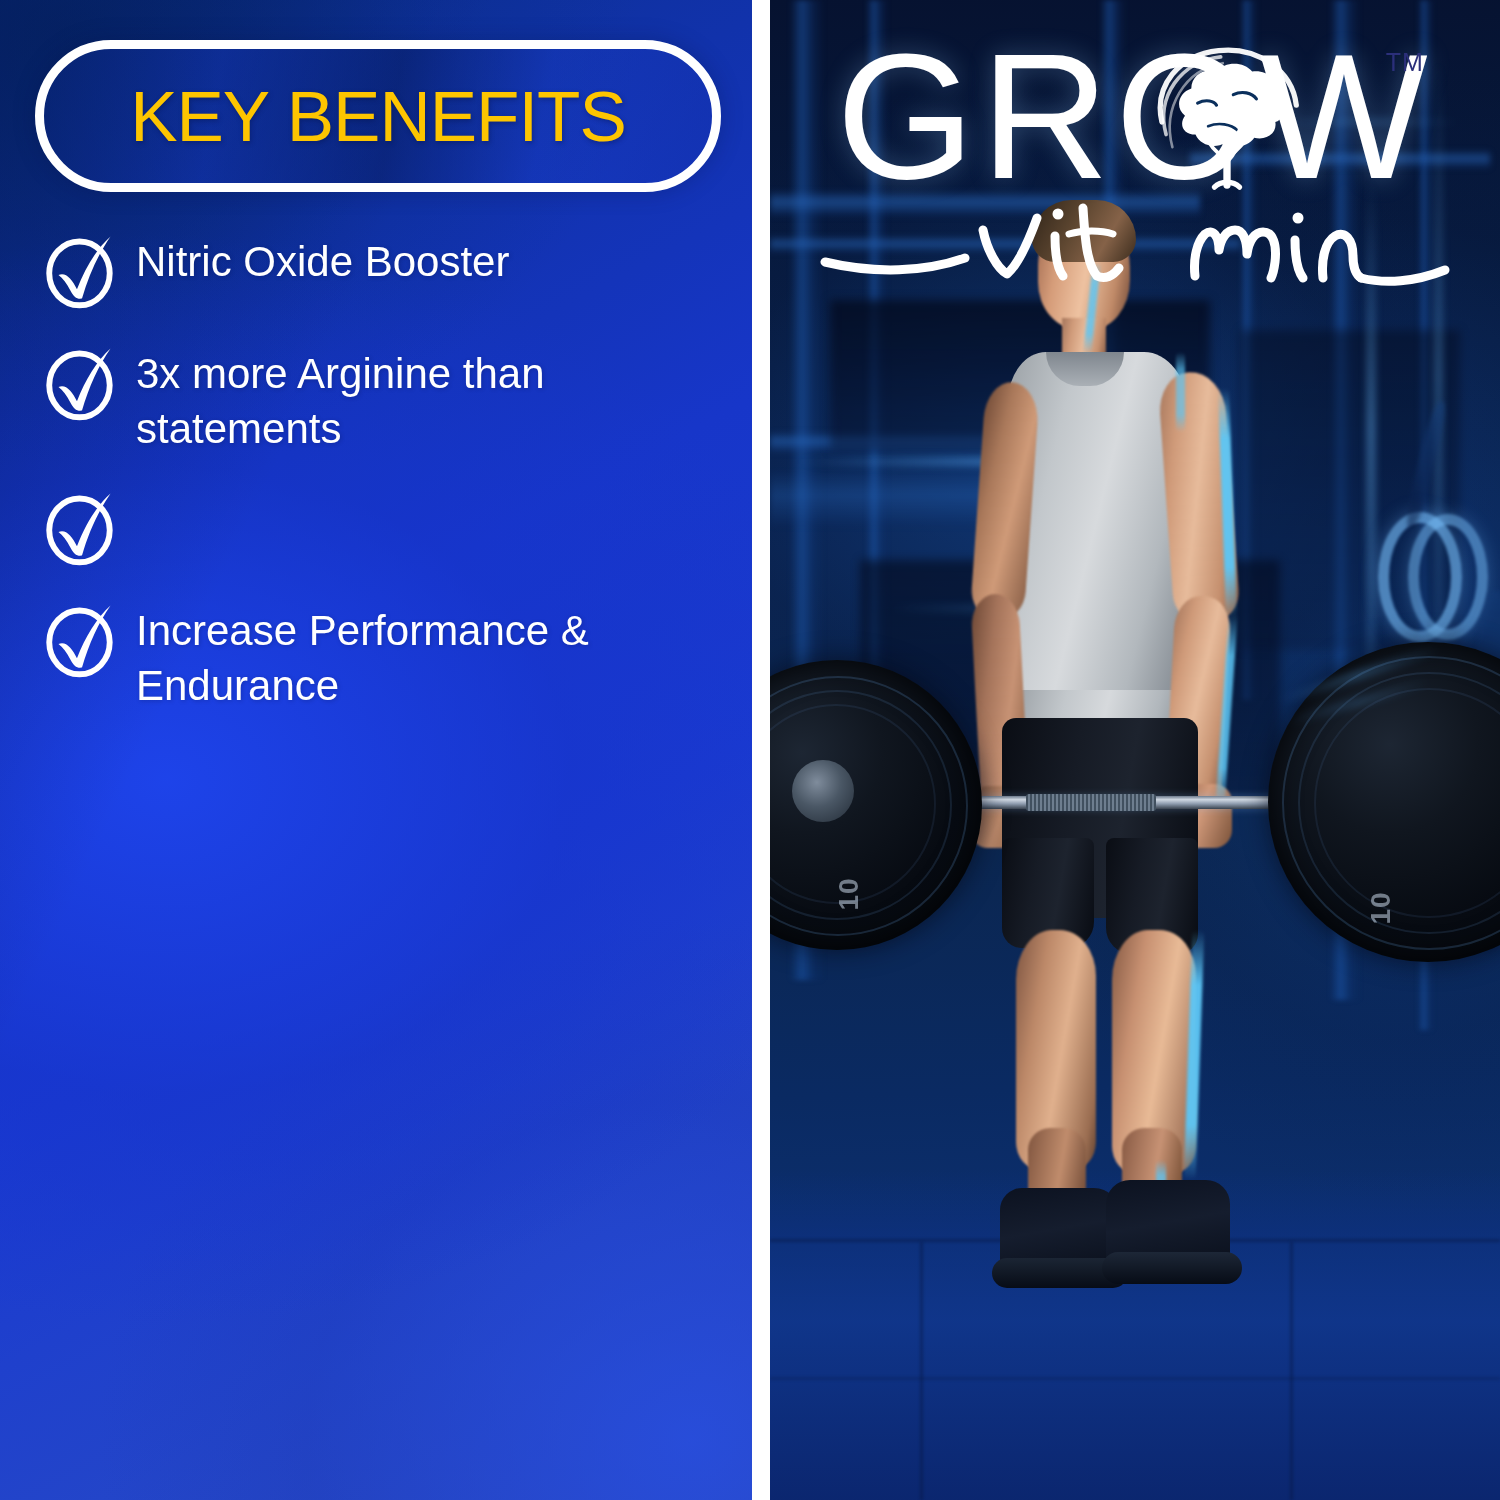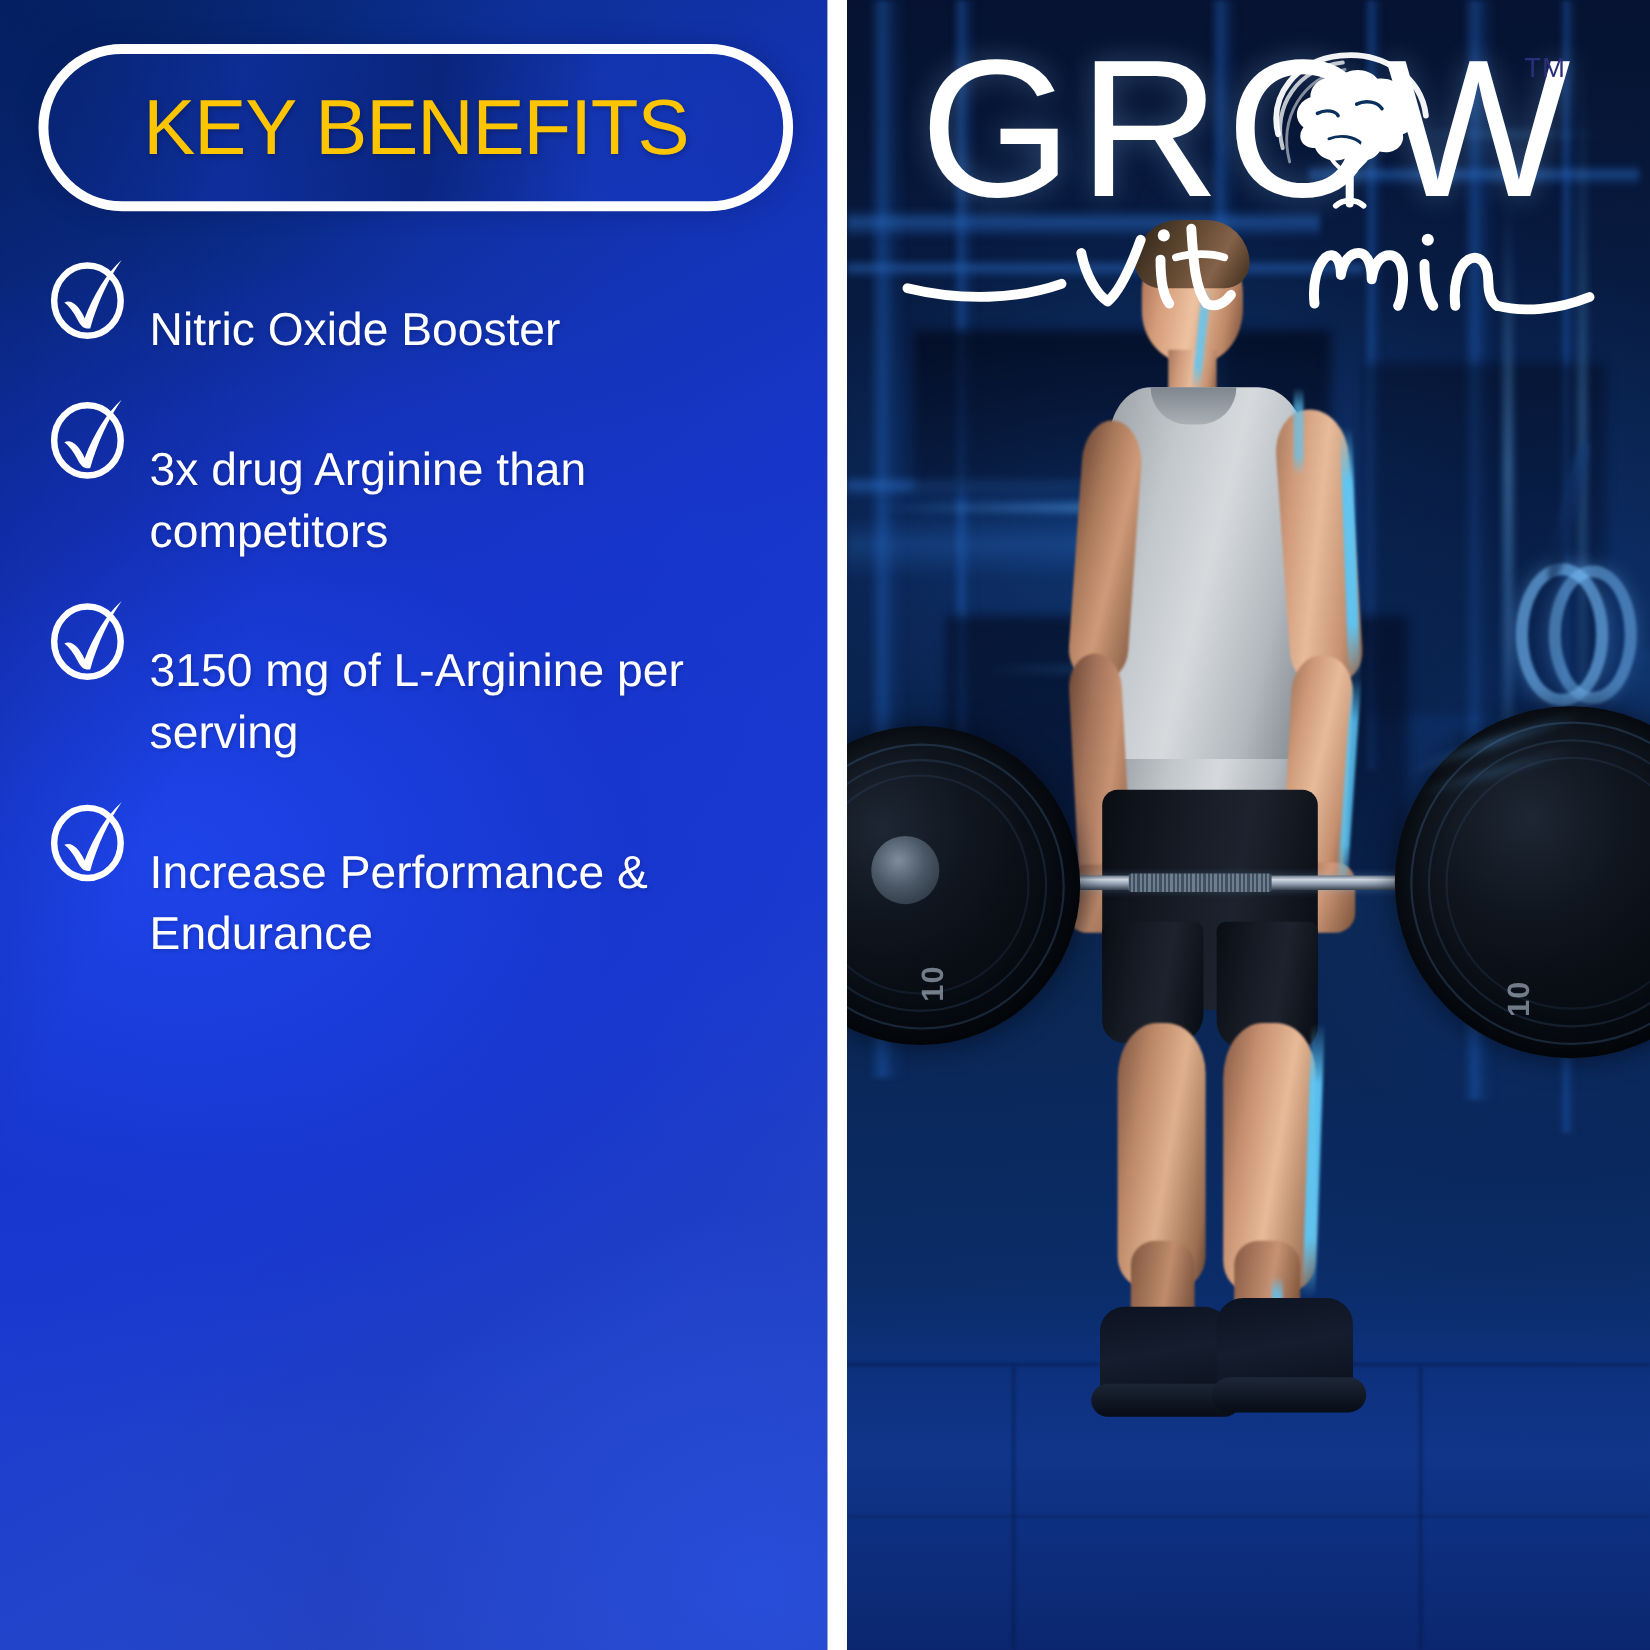--- a/index.html
+++ b/index.html
@@ -115,21 +115,20 @@
   }
   .check-icon svg { display: block; width: 84px; height: 84px; }
   .benefit-text {
     color: #ffffff;
     font-size: 42px;
     font-weight: 400;
     line-height: 1.32;
     letter-spacing: 0px;
     max-width: 580px;
     text-shadow: 1px 1px 4px rgba(2,14,60,0.25);
-    margin-top: 38px;
   }
 
   
   .disclaimer {
     position: absolute;
     left: 66px;
     right: 40px;
     top: 1322px;
     color: #ffffff;
     font-size: 22.5px;
@@ -347,31 +346,30 @@
           <div class="benefit-text">Nitric Oxide Booster</div>
         </div>
 
         <div class="benefit">
           <span class="check-icon">
             <svg viewBox="0 0 100 100">
               <ellipse cx="47" cy="54" rx="36" ry="38" fill="none" stroke="#ffffff" stroke-width="7"></ellipse>
               <path d="M22 56 C30 52 38 60 44 73 C54 47 68 24 84 10 C70 30 58 56 50 84 C44 85 40 82 36 74 C32 66 27 60 22 56 Z" fill="#ffffff"></path>
             </svg>
           </span>
-          <div class="benefit-text">3x drug Arginine than competitors</div>
+          <div class="benefit-text">3x more Arginine than statements</div>
         </div>
 
         <div class="benefit">
           <span class="check-icon">
             <svg viewBox="0 0 100 100">
               <ellipse cx="47" cy="54" rx="36" ry="38" fill="none" stroke="#ffffff" stroke-width="7"></ellipse>
               <path d="M22 56 C30 52 38 60 44 73 C54 47 68 24 84 10 C70 30 58 56 50 84 C44 85 40 82 36 74 C32 66 27 60 22 56 Z" fill="#ffffff"></path>
             </svg>
           </span>
-          <div class="benefit-text">3150 mg of L-Arginine per serving</div>
         </div>
 
         <div class="benefit">
           <span class="check-icon">
             <svg viewBox="0 0 100 100">
               <ellipse cx="47" cy="54" rx="36" ry="38" fill="none" stroke="#ffffff" stroke-width="7"></ellipse>
               <path d="M22 56 C30 52 38 60 44 73 C54 47 68 24 84 10 C70 30 58 56 50 84 C44 85 40 82 36 74 C32 66 27 60 22 56 Z" fill="#ffffff"></path>
             </svg>
           </span>
           <div class="benefit-text">Increase Performance &amp; Endurance</div>

